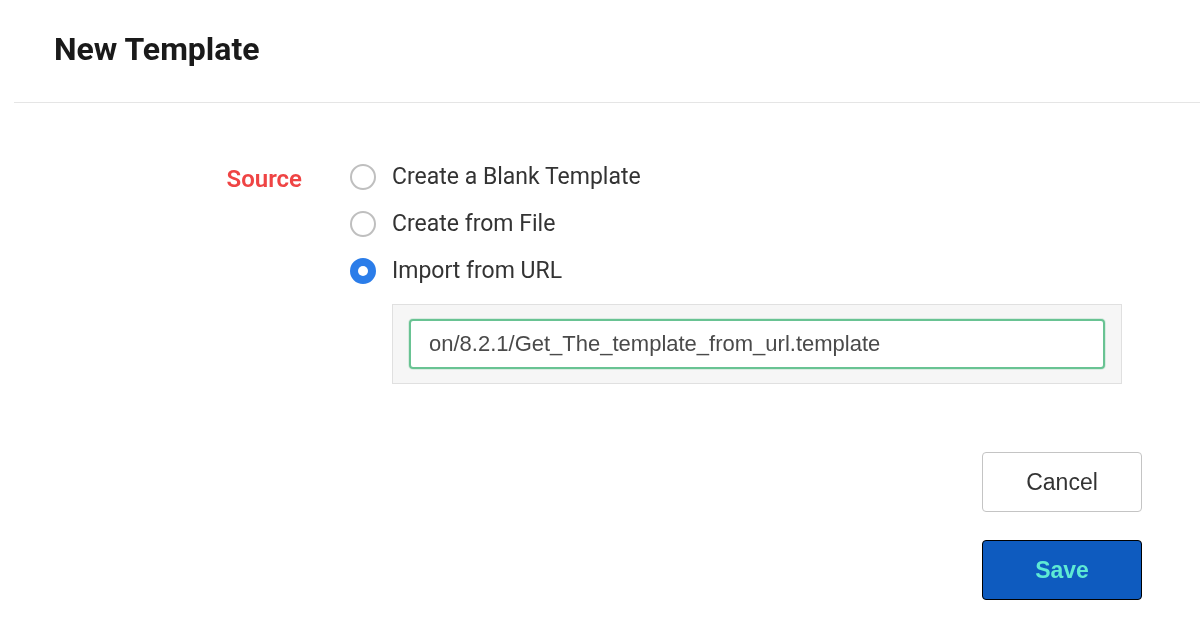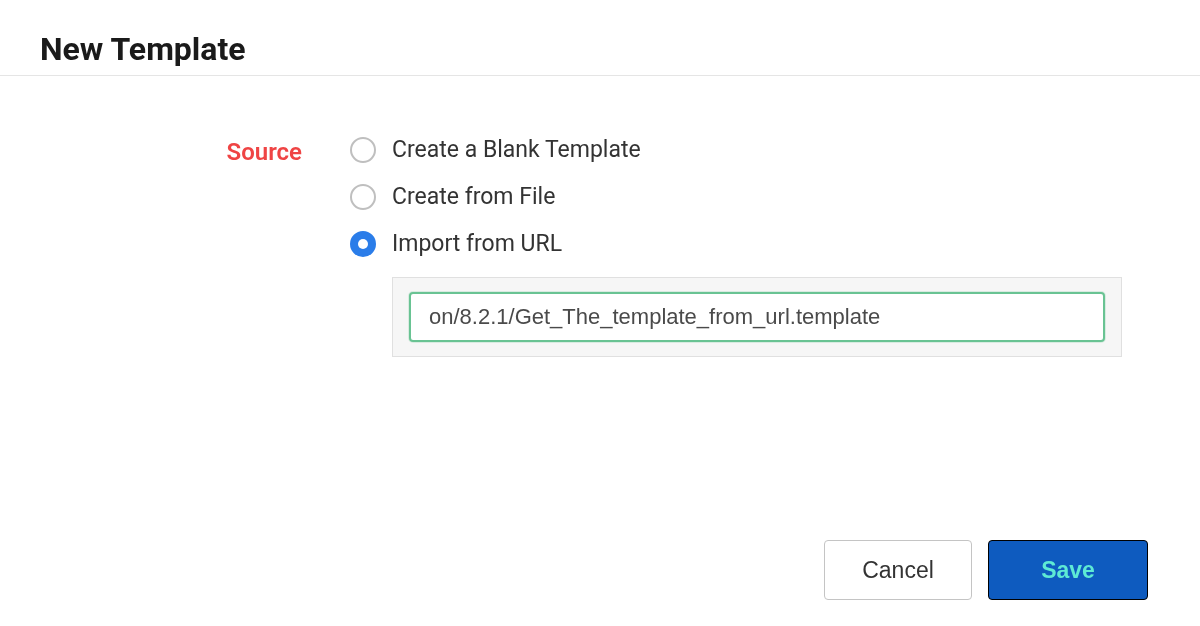--- a/index.html
+++ b/index.html
@@ -16,22 +16,23 @@
       overflow: hidden;
     }
     .modal {
       position: relative;
       width: 100%;
       height: 100%;
       background: #ffffff;
       box-shadow: 0 0 3px rgba(0,0,0,0.15);
     }
     .modal-header {
-      padding: 30px 40px 7px 40px;
+      padding: 30px 40px 34px 40px;
       border-bottom: 1px solid #e5e5e5;
+      margin-left: 14px;
     }
     .modal-title {
       font-size: 32px;
       font-weight: 700;
       color: #1a1a1a;
     }
     .modal-body {
       padding: 60px 40px 40px 40px;
     }
     .form-row {
@@ -101,23 +102,24 @@
       background: #ffffff;
       font-size: 22px;
       color: #4a4a4a;
       padding: 0 18px;
       outline: none;
       box-shadow: 0 0 0 1px rgba(105,195,147,0.2);
     }
     .modal-footer {
       position: absolute;
       bottom: 26px;
-      right: 52px;
+      right: 58px;
       display: flex;
-      gap: 16px;
+      gap: 28px;
+      flex-direction: column;
     }
     .btn {
       height: 60px;
       padding: 0 32px;
       font-size: 23px;
       border-radius: 4px;
       cursor: pointer;
       display: inline-flex;
       align-items: center;
       justify-content: center;

